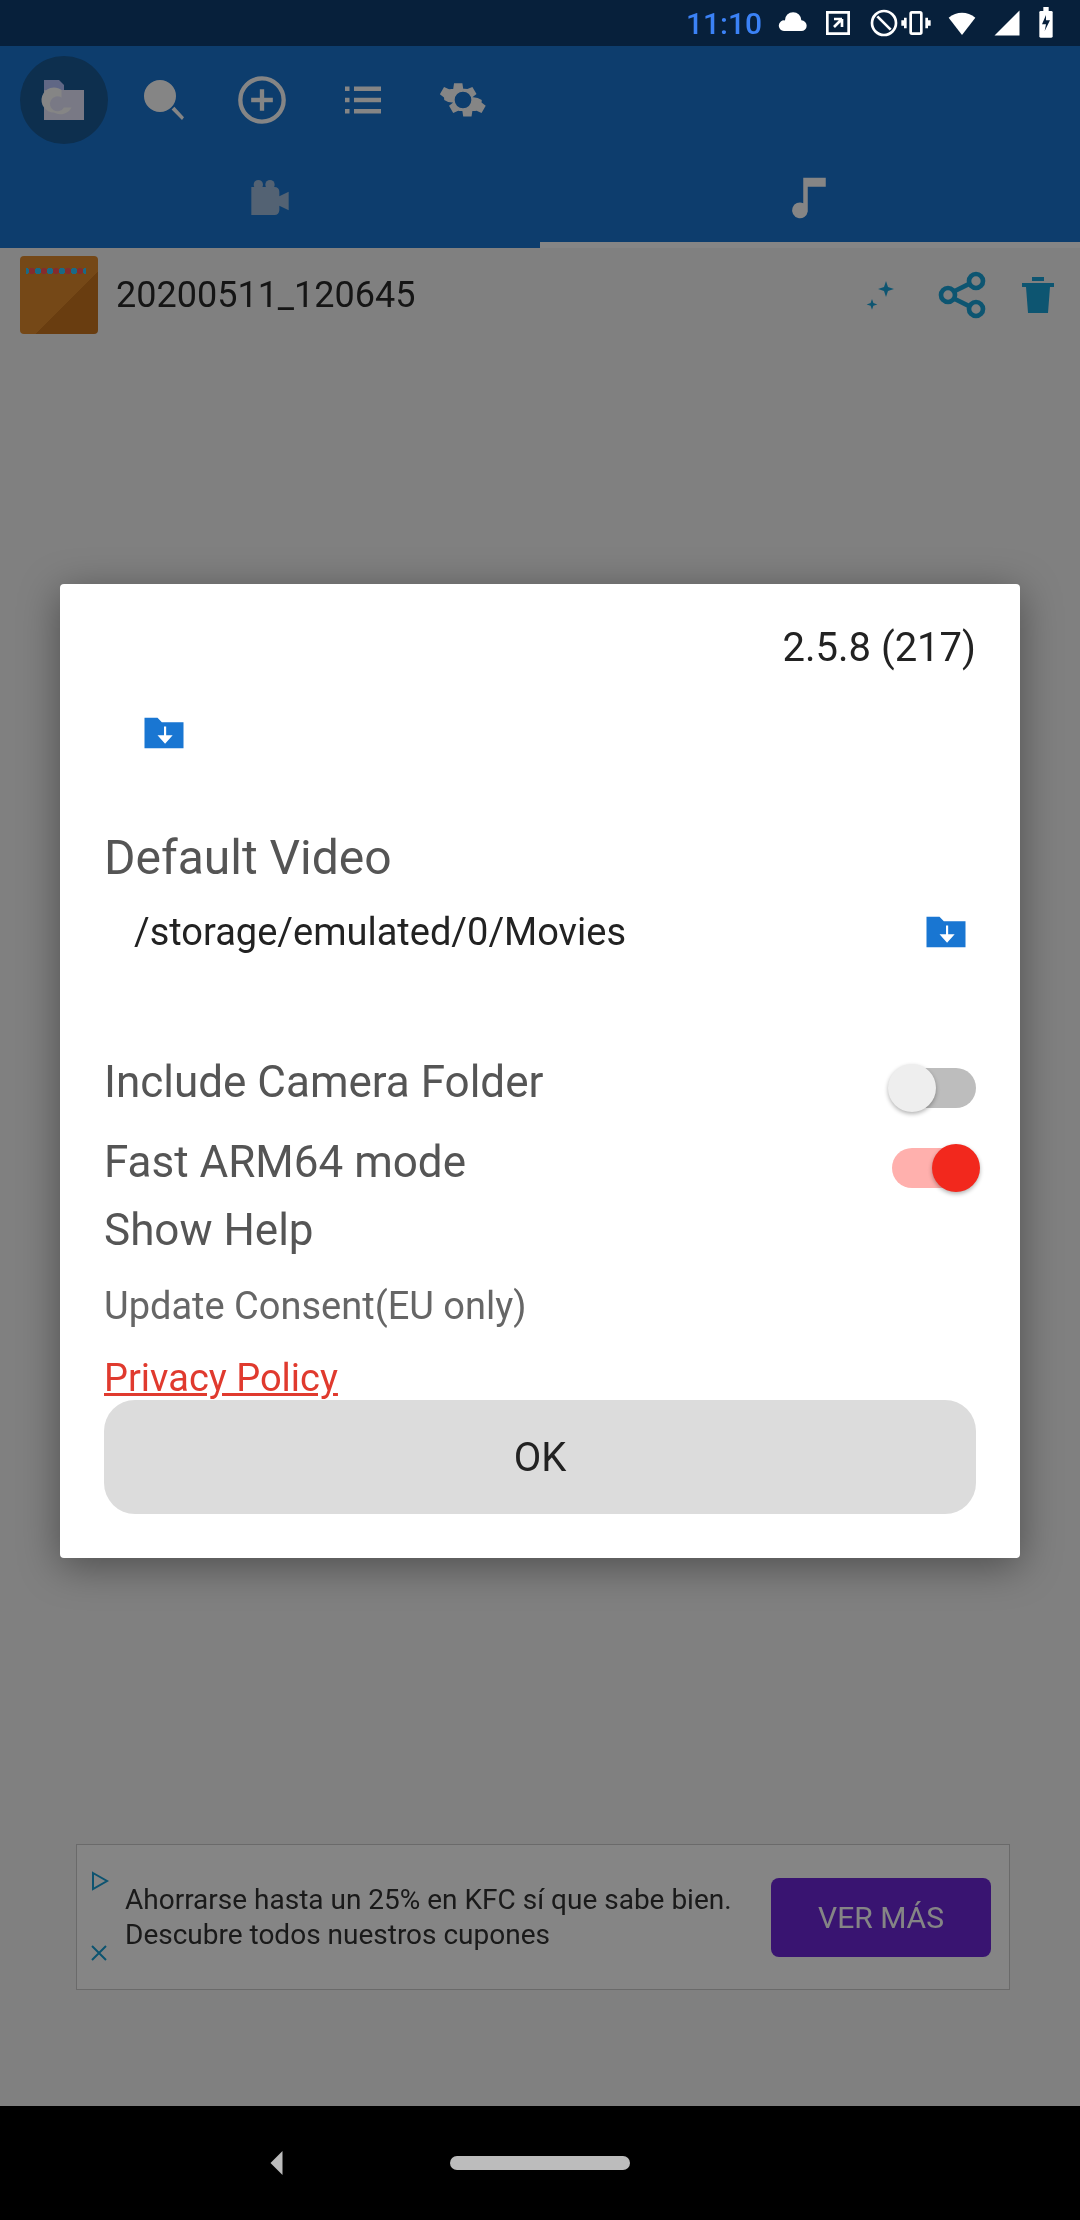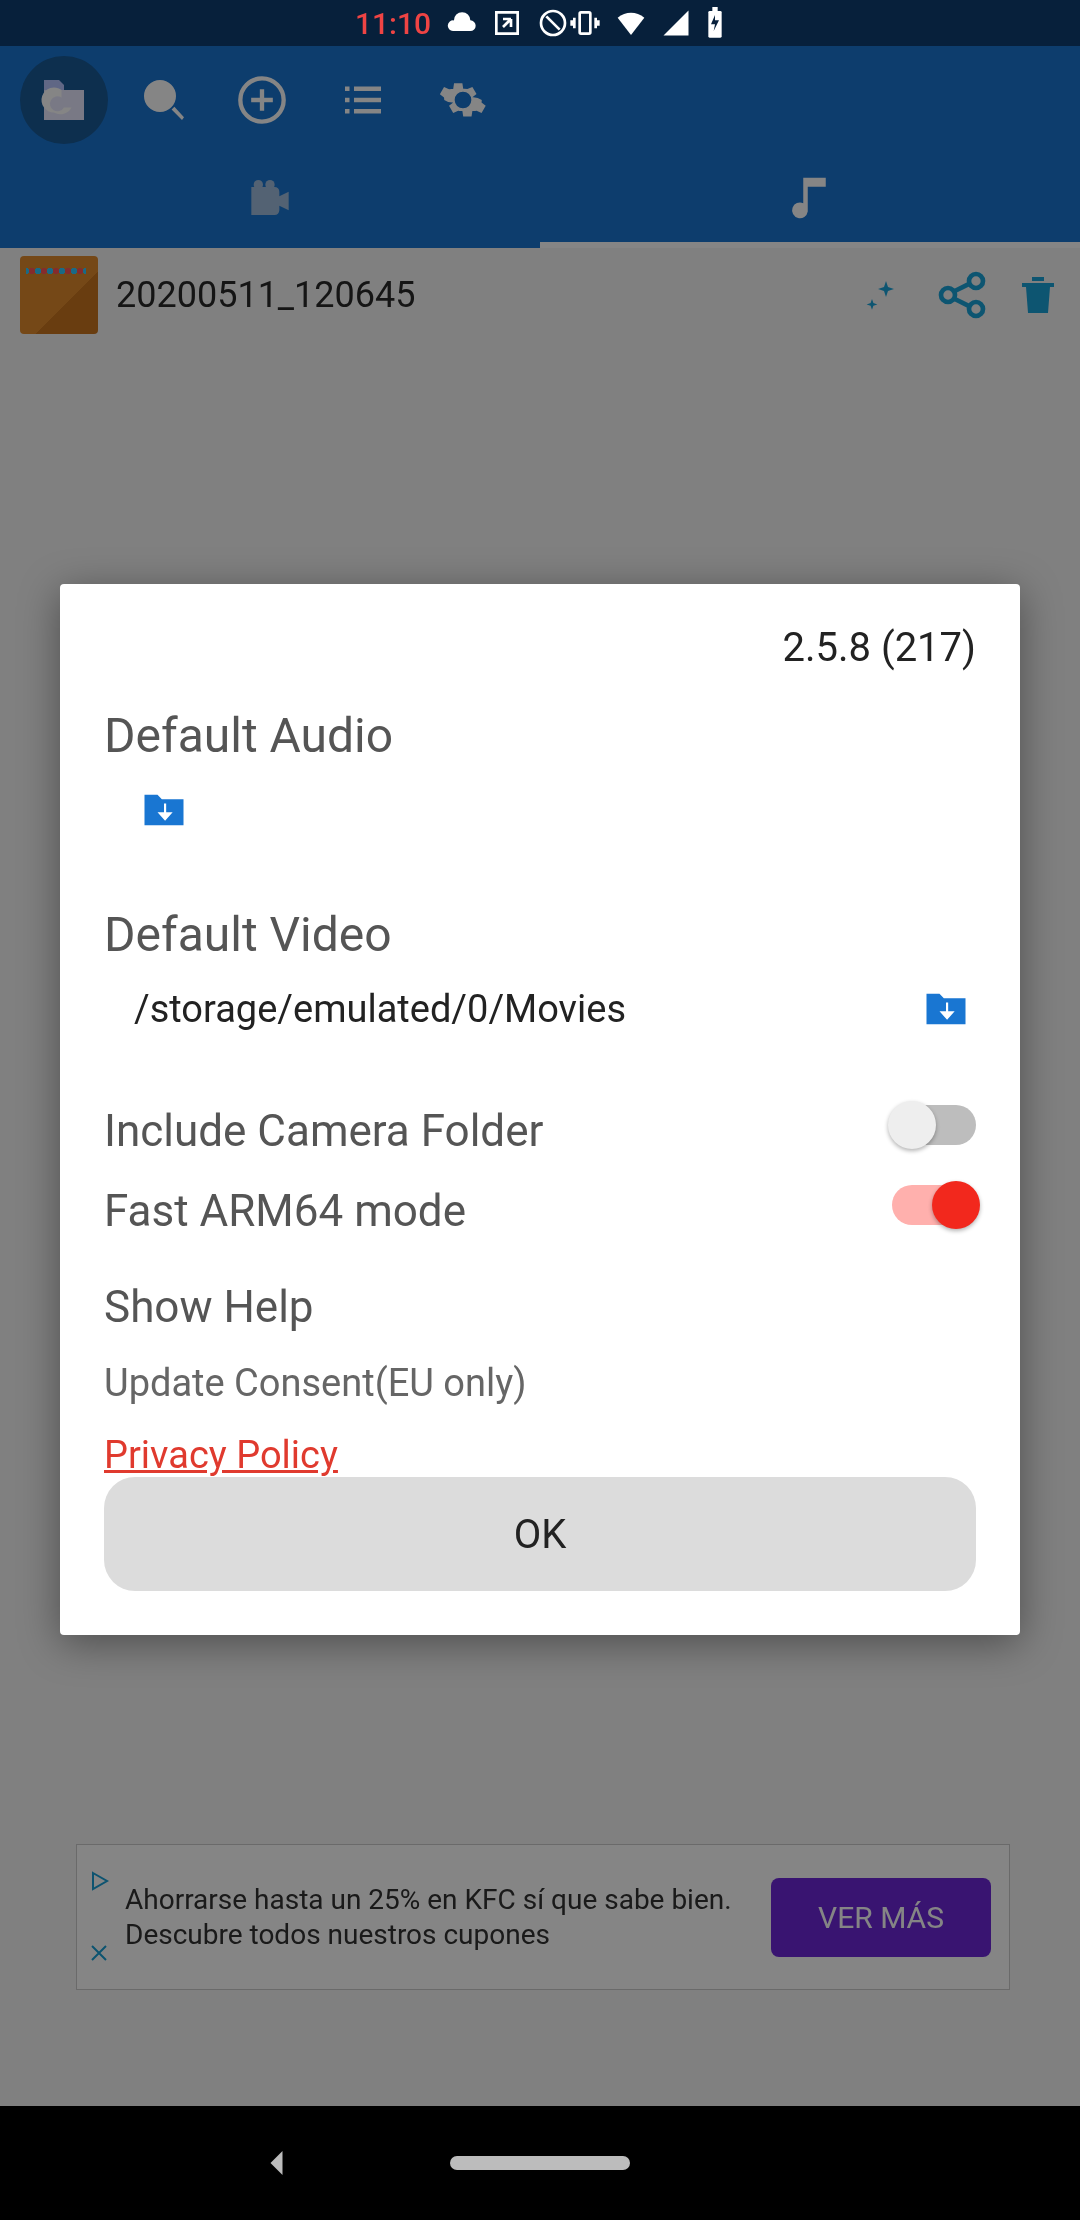--- a/index.html
+++ b/index.html
@@ -3,22 +3,22 @@
 <meta charset="utf-8">
 <style>
   * { box-sizing: border-box; margin: 0; padding: 0; }
   html, body { width: 1080px; height: 2220px; overflow: hidden; font-family: Roboto, "Helvetica Neue", Arial, sans-serif; }
   body { background: #002a4a; position: relative; }
 
   
   .status-bar {
     height: 46px; width: 100%;
     background: #07203b;
-    color: #ef4444;
-    display: flex; align-items: center; justify-content: center;
+    color: #3b82f6;
+    display: flex; align-items: center; justify-content: flex-end;
     padding: 0 24px; font-size: 30px; font-weight: 500;
   }
   .status-left, .status-right { display: flex; align-items: center; gap: 14px; }
   .status-bar svg { fill: #fff; }
 
   
   .app-bar {
     height: 108px; background: #1976d2;
     display: flex; align-items: center; padding: 0 20px;
     gap: 32px;
@@ -104,21 +104,21 @@
     padding: 40px 44px 44px;
     display: flex; flex-direction: column;
   }
   .dlg-version { text-align: right; font-size: 40px; color: #222; margin-bottom: 36px; }
 
   .dlg-section-title { font-size: 48px; color: #555; margin-bottom: 20px; }
   .dlg-path-row { display: flex; align-items: center; gap: 20px; padding-left: 30px; margin-bottom: 70px;}
   .dlg-path { flex: 1; font-size: 38px; color: #222; }
   .folder-btn { width: 60px; height: 52px; }
 
-  .dlg-toggle-row { display: flex; align-items: flex-start; height: 80px; gap: 28px; }
+  .dlg-toggle-row { display: flex; align-items: flex-end; height: 80px; gap: 28px; }
   .dlg-toggle-label { flex: 1; font-size: 44px; color: #555; }
   .switch { width: 84px; height: 40px; border-radius: 20px; position: relative; }
   .switch .track { position:absolute; inset:0; border-radius:20px; }
   .switch .knob  { position:absolute; top:-4px; width:48px; height:48px; border-radius:50%; box-shadow:0 2px 4px rgba(0,0,0,.3);}
   .switch.off .track { background:#bdbdbd; }
   .switch.off .knob  { left:-4px; background:#eee; }
   .switch.on  .track { background:#ffb0ad; }
   .switch.on  .knob  { right:-4px; background:#f2281d; }
 
   .dlg-link { font-size: 44px; color:#555; margin-top: 16px; }
@@ -247,21 +247,20 @@
       <path d="M15 4l-8 8 8 8z"></path>
     </svg>
   <div class="nav-pill"></div>
 </div>
 
 <div class="scrim"></div>
 
 <div class="dialog">
   <div class="dlg-version">2.5.8 (217)</div>
 
-  <div class="dlg-section-title">Default Audio</div>
   <div class="dlg-path-row">
     <svg class="folder-btn" viewBox="0 0 24 24" fill="#1976d2">
         <path d="M3 5h6l2 2h10v12H3z"></path>
         <path fill="#fff" d="M12 9v4H9l3.5 4L16 13h-3V9z"></path>
       </svg>
   </div>
 
   <div class="dlg-section-title">Default Video</div>
   <div class="dlg-path-row">
     <div class="dlg-path">/storage/emulated/0/Movies</div>

